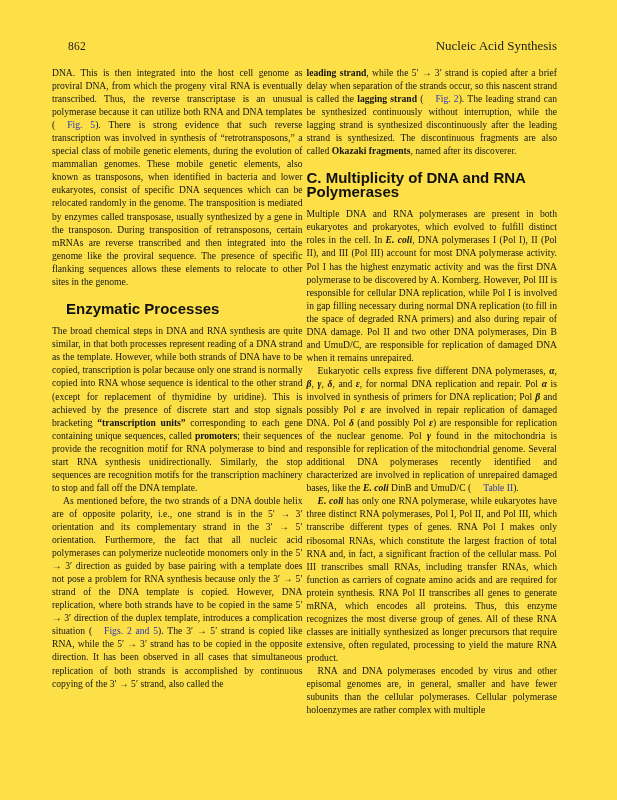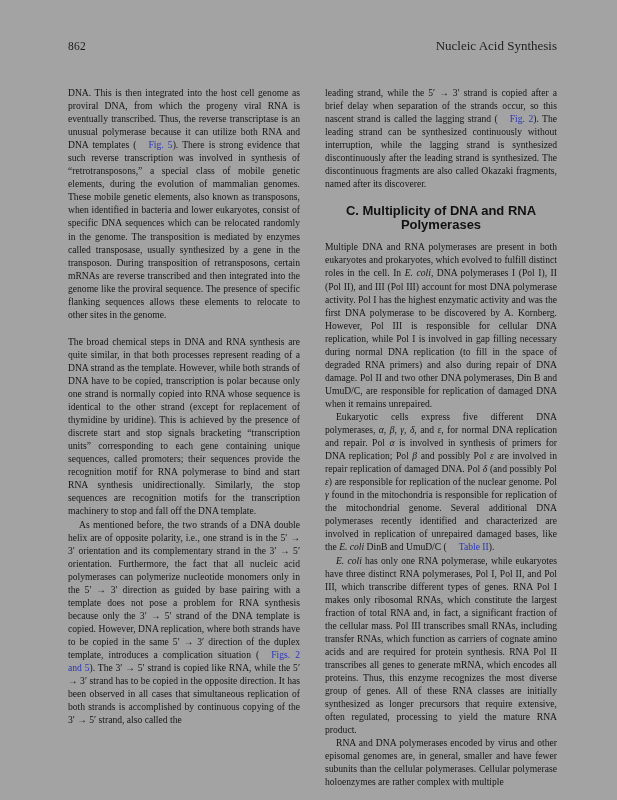--- a/index.html
+++ b/index.html
@@ -6,79 +6,79 @@
   html, body { background: #ffffff; }
   body {
     width: 617px; height: 800px;
     font-family: "Liberation Serif", serif;
     color: #141414;
     position: relative;
     overflow: hidden;
   }
   .page {
     position: absolute; inset: 0;
-    background: #a3a3a3;
+    background: #fde047;
   }
   .running-head {
     position: absolute;
     top: 38px; left: 68px; right: 60px;
     display: flex; justify-content: space-between; align-items: baseline;
   }
   .page-number {
     font-size: 11.5px;
     letter-spacing: 0.3px;
     color: #1a1a1a;
   }
   .running-title {
     font-size: 13px;
     color: #222222;
   }
   .columns {
     position: absolute;
-    top: 66px; left: 68px; right: 60px;
+    top: 66px; left: 52px; right: 60px;
     display: flex;
-    gap: 25px;
-    margin-top: 20px;
+    gap: 4px;
   }
   .col {
     flex: 1 1 0;
     font-size: 9.6px;
     line-height: 13.05px;
     text-align: justify;
   }
   .para { margin: 0; }
   .para.indent { text-indent: 11px; }
-  .b { font-weight: normal; }
-  .i { font-style: italic; }
+  .b { font-weight: bold; }
+  .i { font-style: italic; font-weight: bold; }
   .link { color: #2a35b5; cursor: pointer; padding-left: 12px; }
   .heading {
     font-family: "Liberation Sans", sans-serif;
     font-weight: bold;
-    font-size: 13px;
+    font-size: 15px;
     line-height: 13.5px;
     color: #111111;
-    text-align: center;
+    text-align: left;
     margin: 14px 0 9px 0;
   }
   .heading .heading-cont { padding-left: 14px; }
 </style>
 </head>
 <body>
 
 <div class="page">
 
   <div class="running-head">
     <span class="page-number">862</span>
     <span class="running-title">Nucleic Acid Synthesis</span>
   </div>
 
   <div class="columns">
     <div class="col">
         <p class="para"><span>DNA. This is then integrated into the host cell genome as proviral DNA, from which the progeny viral RNA is eventually transcribed. Thus, the reverse transcriptase is an unusual polymerase because it can utilize both RNA and DNA templates (</span><span class="link">Fig. 5</span><span>). There is strong evidence that such reverse transcription was involved in synthesis of “retrotransposons,” a special class of mobile genetic elements, during the evolution of mammalian genomes. These mobile genetic elements, also known as transposons, when identified in bacteria and lower eukaryotes, consist of specific DNA sequences which can be relocated randomly in the genome. The transposition is mediated by enzymes called transposase, usually synthesized by a gene in the transposon. During transposition of retransposons, certain mRNAs are reverse transcribed and then integrated into the genome like the proviral sequence. The presence of specific flanking sequences allows these elements to relocate to other sites in the genome.</span></p>
         <div class="heading">
+          <div class="heading-cont">Enzymatic Processes</div>
         </div>
         <p class="para"><span>The broad chemical steps in DNA and RNA synthesis are quite similar, in that both processes represent reading of a DNA strand as the template. However, while both strands of DNA have to be copied, transcription is polar because only one strand is normally copied into RNA whose sequence is identical to the other strand (except for replacement of thymidine by uridine). This is achieved by the presence of discrete start and stop signals bracketing </span><span class="b">“transcription units”</span><span> corresponding to each gene containing unique sequences, called </span><span class="b">promoters</span><span>; their sequences provide the recognition motif for RNA polymerase to bind and start RNA synthesis unidirectionally. Similarly, the stop sequences are recognition motifs for the transcription machinery to stop and fall off the DNA template.</span></p>
         <p class="para indent"><span>As mentioned before, the two strands of a DNA double helix are of opposite polarity, i.e., one strand is in the 5′ → 3′ orientation and its complementary strand in the 3′ → 5′ orientation. Furthermore, the fact that all nucleic acid polymerases can polymerize nucleotide monomers only in the 5′ → 3′ direction as guided by base pairing with a template does not pose a problem for RNA synthesis because only the 3′ → 5′ strand of the DNA template is copied. However, DNA replication, where both strands have to be copied in the same 5′ → 3′ direction of the duplex template, introduces a complication situation (</span><span class="link">Figs. 2 and 5</span><span>). The 3′ → 5′ strand is copied like RNA, while the 5′ → 3′ strand has to be copied in the opposite direction. It has been observed in all cases that simultaneous replication of both strands is accomplished by continuous copying of the 3′ → 5′ strand, also called the</span></p>
       </div>
     <div class="col">
         <p class="para"><span class="b">leading strand</span><span>, while the 5′ → 3′ strand is copied after a brief delay when separation of the strands occur, so this nascent strand is called the </span><span class="b">lagging strand</span><span> (</span><span class="link">Fig. 2</span><span>). The leading strand can be synthesized continuously without interruption, while the lagging strand is synthesized discontinuously after the leading strand is synthesized. The discontinuous fragments are also called </span><span class="b">Okazaki fragments</span><span>, named after its discoverer.</span></p>
         <div class="heading">
           <div>C. Multiplicity of DNA and RNA Polymerases</div>
         </div>
         <p class="para"><span>Multiple DNA and RNA polymerases are present in both eukaryotes and prokaryotes, which evolved to fulfill distinct roles in the cell. In </span><span class="i">E. coli</span><span>, DNA polymerases I (Pol I), II (Pol II), and III (Pol III) account for most DNA polymerase activity. Pol I has the highest enzymatic activity and was the first DNA polymerase to be discovered by A. Kornberg. However, Pol III is responsible for cellular DNA replication, while Pol I is involved in gap filling necessary during normal DNA replication (to fill in the space of degraded RNA primers) and also during repair of DNA damage. Pol II and two other DNA polymerases, Din B and UmuD/C, are responsible for replication of damaged DNA when it remains unrepaired.</span></p>

